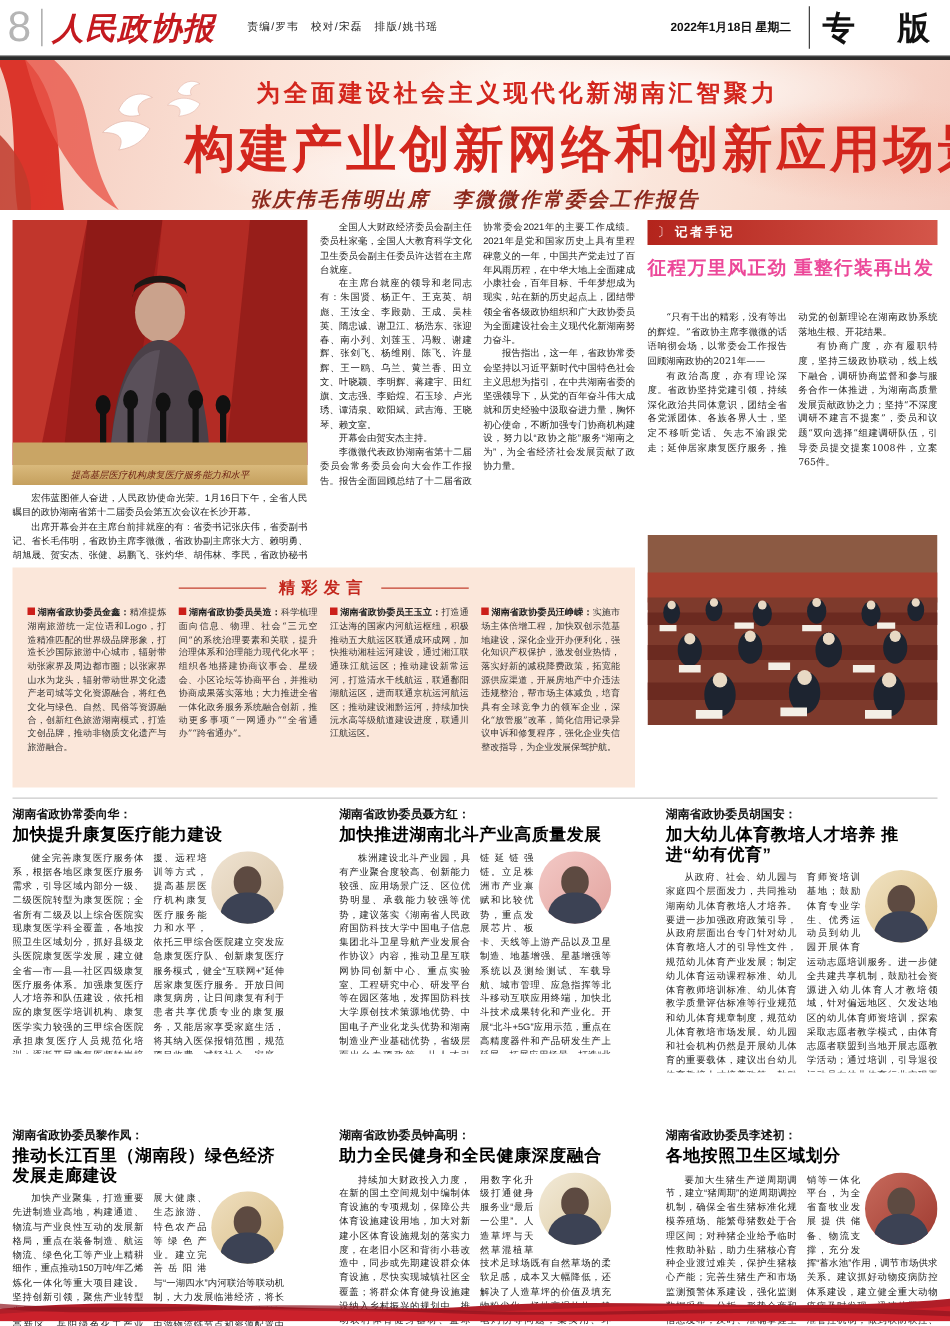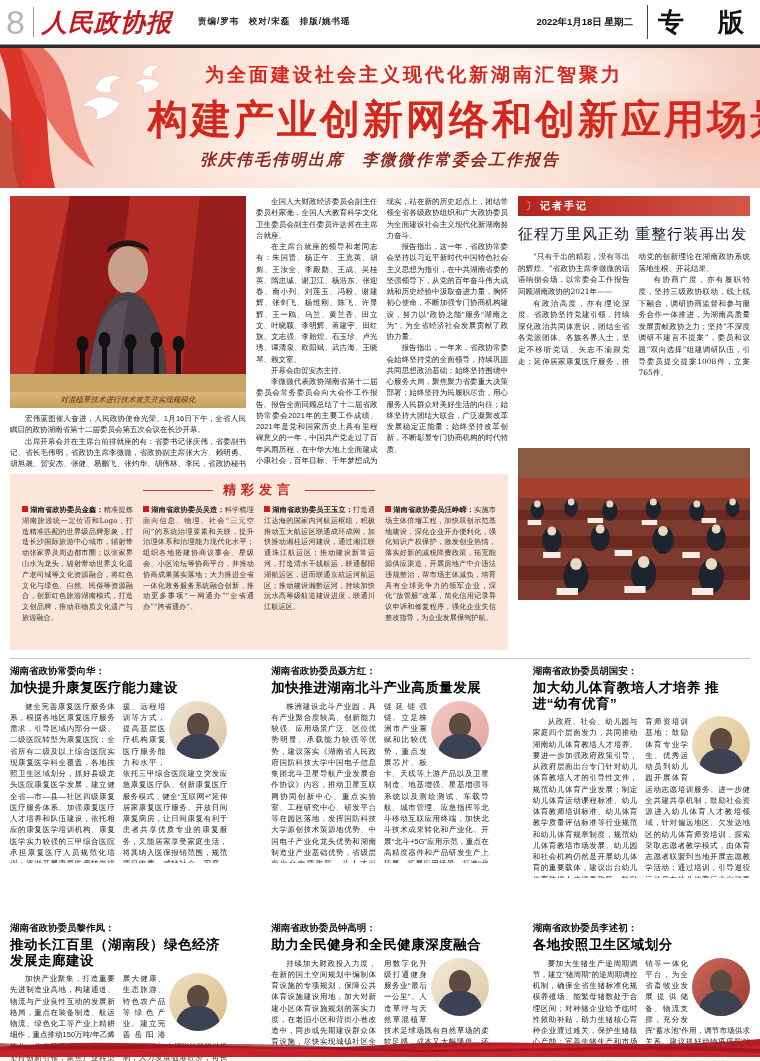--- a/index.html
+++ b/index.html
@@ -6,29 +6,29 @@
   html,body { background:#e9e9e9; }
   body { font-family:"Liberation Sans", sans-serif; }
   #page { width:760px; height:1061px; background:#fff; margin:0 auto; position:relative; overflow:hidden; }
 
   
   .hdr { display:flex; align-items:center; height:44px; padding:0 12px 0 6px; }
   .hdr .pgnum { font-size:34px; color:#b5b5b5; font-weight:400; line-height:1; }
   .hdr .vline { width:1px; height:30px; background:#999; margin:0 8px; }
   .hdr .mast { font-family:"DejaVu Serif", serif; font-style:italic; font-weight:bold;
                font-size:25px; color:#c41a1f; letter-spacing:1px; white-space:nowrap; }
-  .hdr .eds { font-size:8.5px; color:#222; font-weight:bold; margin-left:26px; letter-spacing:1px; white-space:nowrap; }
+  .hdr .eds { font-size:8.5px; color:#222; font-weight:normal; margin-left:26px; letter-spacing:1px; white-space:nowrap; }
   .hdr .spacer { flex:1; }
   .hdr .date { font-size:9.5px; color:#111; font-weight:bold; white-space:nowrap; }
   .hdr .vline2 { width:1px; height:34px; background:#444; margin:0 10px 0 14px; }
   .hdr .edition { font-size:26px; color:#111; font-weight:bold; letter-spacing:34px; margin-right:-30px; white-space:nowrap; }
   .rule { height:4px; background:#2b2b2b; border-top:1px solid #9a9a9a; }
 
   
-  .banner { position:relative; height:140px; overflow:hidden;
+  .banner { position:relative; height:120px; overflow:hidden;
     background:linear-gradient(100deg,#f4c9bb,#fbe3d8 28%,#fdf1e9 52%,#f9dfd3 78%,#f5cdc1);
   }
   .banner .cloud { position:absolute; inset:0;
     background:radial-gradient(ellipse 300px 60px at 70% 20%, rgba(255,255,255,.8), transparent 70%),
                radial-gradient(ellipse 260px 50px at 45% 75%, rgba(255,255,255,.6), transparent 70%),
                radial-gradient(ellipse 200px 60px at 92% 60%, rgba(244,180,160,.55), transparent 70%);
   }
   .banner svg.deco { position:absolute; left:0; top:0; }
   .banner .kicker { position:absolute; left:205px; top:14px; font-size:19px; font-weight:bold;
     color:#d3261d; letter-spacing:3px; }
@@ -47,21 +47,21 @@
   .lead-left { margin-top:5px; height:56px; overflow:hidden; }
   p.body { font-size:7.5px; line-height:1.5; color:#222; text-align:justify; text-indent:2em; }
   .col-mid { flex:0 0 252px; width:252px; height:274px; overflow:hidden;
     column-count:2; column-gap:9px; }
 
   
   .col-right { flex:1; }
   .jr-bar { background:linear-gradient(90deg,#b3241c,#d4564a); color:#fff; font-size:10px;
     font-weight:bold; padding:3px 8px; letter-spacing:2px; }
   .jr-bar::before { content:"〕"; margin-right:2px; font-weight:normal; }
-  .jr-title { font-size:15px; font-weight:400; color:#0f172a; margin:9px 0 7px 0; letter-spacing:1px; }
+  .jr-title { font-size:15px; font-weight:700; color:#ec4899; margin:9px 0 24px 0; letter-spacing:1px; }
   .jr-body { height:188px; overflow:hidden; column-count:2; column-gap:9px; }
   .jr-body p { font-family:"DejaVu Serif", serif; font-size:7.5px; line-height:1.55;
     color:#222; text-align:justify; text-indent:2em; }
 
   
   .row2 { display:flex; gap:10px; padding:4px 10px 0 10px; }
   .speeches { flex:0 0 498px; width:498px; background:#fbe7da; padding:7px 12px 9px 12px; height:176px; overflow:hidden; }
   .sp-titlerow { display:flex; align-items:center; justify-content:center; gap:10px; margin-bottom:6px; }
   .sp-line { width:70px; height:1px; background:#c3402f; }
   .sp-title { color:#c3281e; font-weight:900; font-size:13px; letter-spacing:5px; }
@@ -147,35 +147,34 @@
           <rect x="144" y="146" width="5" height="34" rx="2"></rect>
           <rect x="166" y="150" width="5" height="30" rx="2"></rect>
           <ellipse cx="72.5" cy="148" rx="6" ry="8"></ellipse>
           <ellipse cx="94.5" cy="144" rx="6" ry="8"></ellipse>
           <ellipse cx="120.5" cy="146" rx="6" ry="8"></ellipse>
           <ellipse cx="146.5" cy="144" rx="6" ry="8"></ellipse>
           <ellipse cx="168.5" cy="148" rx="6" ry="8"></ellipse>
         </g>
         <rect x="0" y="178" width="236" height="18" fill="#c9a565"></rect>
       </svg>
-      <div class="photo1-cap">对混植草技术进行技术攻关并实现规模化</div>
+      <div class="photo1-cap">提高基层医疗机构康复医疗服务能力和水平</div>
       <div class="lead-left">
           <p class="body">宏伟蓝图催人奋进，人民政协使命光荣。1月16日下午，全省人民瞩目的政协湖南省第十二届委员会第五次会议在长沙开幕。</p>
           <p class="body">出席开幕会并在主席台前排就座的有：省委书记张庆伟，省委副书记、省长毛伟明，省政协主席李微微，省政协副主席张大方、赖明勇、胡旭晟、贺安杰、张健、易鹏飞、张灼华、胡伟林、李民，省政协秘书长卿渐伟。</p>
         </div>
     </div>
 
     <div class="col-mid">
       <div>
           <p class="body">全国人大财政经济委员会副主任委员杜家毫，全国人大教育科学文化卫生委员会副主任委员许达哲在主席台就座。</p>
           <p class="body">在主席台就座的领导和老同志有：朱国贤、杨正午、王克英、胡彪、王汝全、李殿勋、王成、吴桂英、隋忠诚、谢卫江、杨浩东、张迎春、南小列、刘莲玉、冯毅、谢建辉、张剑飞、杨维刚、陈飞、许显辉、王一鸥、乌兰、黄兰香、田立文、叶晓颖、李明辉、蒋建宇、田红旗、文志强、李贻煌、石玉珍、卢光琇、谭清泉、欧阳斌、武吉海、王晓琴、赖文室。</p>
           <p class="body">开幕会由贺安杰主持。</p>
           <p class="body">李微微代表政协湖南省第十二届委员会常务委员会向大会作工作报告。报告全面回顾总结了十二届省政协常委会2021年的主要工作成绩。2021年是党和国家历史上具有里程碑意义的一年，中国共产党走过了百年风雨历程，在中华大地上全面建成小康社会，百年目标、千年梦想成为现实，站在新的历史起点上，团结带领全省各级政协组织和广大政协委员为全面建设社会主义现代化新湖南努力奋斗。</p>
           <p class="body">报告指出，这一年，省政协常委会坚持以习近平新时代中国特色社会主义思想为指引，在中共湖南省委的坚强领导下，从党的百年奋斗伟大成就和历史经验中汲取奋进力量，胸怀初心使命，不断加强专门协商机构建设，努力以“政协之能”服务“湖南之为”，为全省经济社会发展贡献了政协力量。</p>
-          <p class="body">报告指出，一年来，省政协常委会始终坚持党的全面领导，持续巩固共同思想政治基础；始终坚持围绕中心服务大局，聚焦聚力省委重大决策部署；始终坚持为民履职尽责，用心服务人民群众对美好生活的向往；始终坚持大团结大联合，广泛凝聚改革发展稳定正能量；始终坚持改革创新，不断彰显专门协商机构的时代特质。</p>
         </div>
 
     </div>
 
     <div class="col-right">
       <div class="jr-bar">记者手记</div>
       <div class="jr-title">征程万里风正劲 重整行装再出发</div>
       <div class="jr-body">
           <p>“只有干出的精彩，没有等出的辉煌。”省政协主席李微微的话语响彻会场，以常委会工作报告回顾湖南政协的2021年——</p>
           <p>有政治高度，亦有理论深度。省政协坚持党建引领，持续深化政治共同体意识，团结全省各党派团体、各族各界人士，坚定不移听党话、矢志不渝跟党走；延伸居家康复医疗服务，推动党的创新理论在湖南政协系统落地生根、开花结果。</p>

